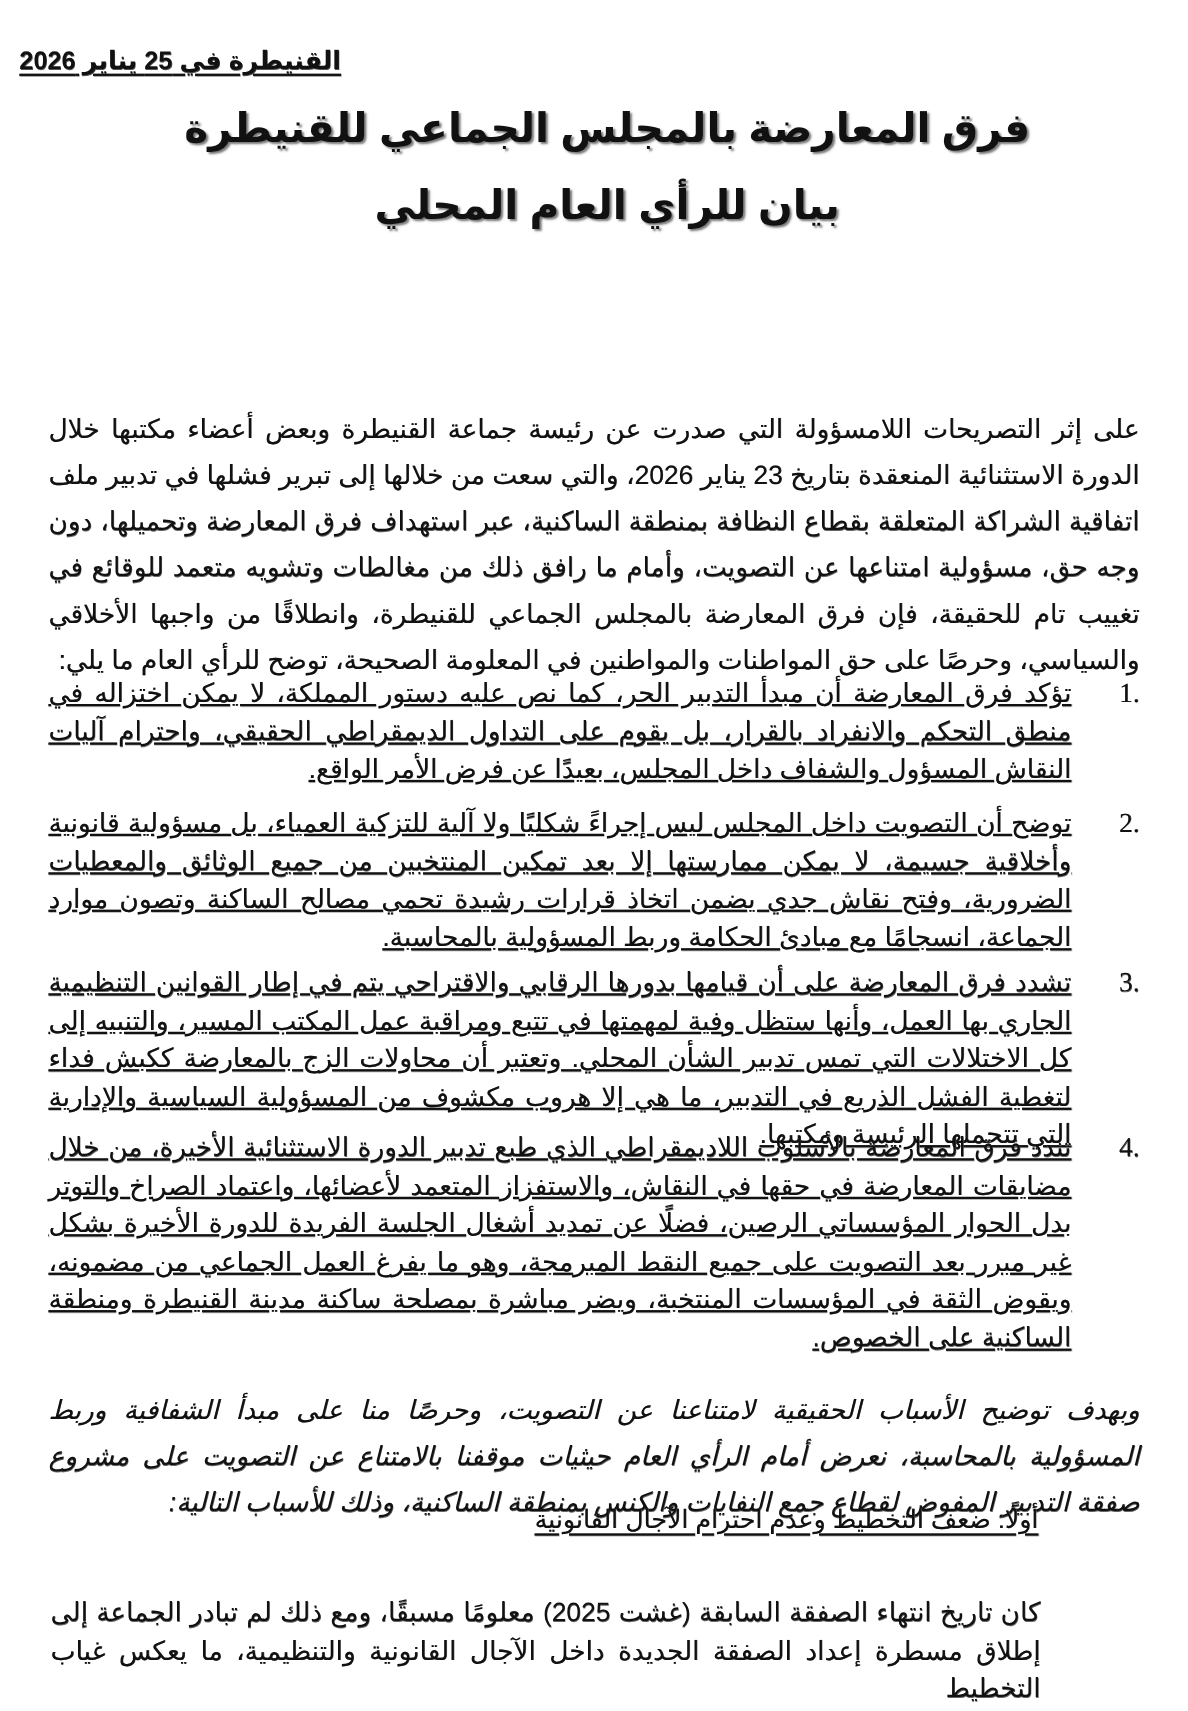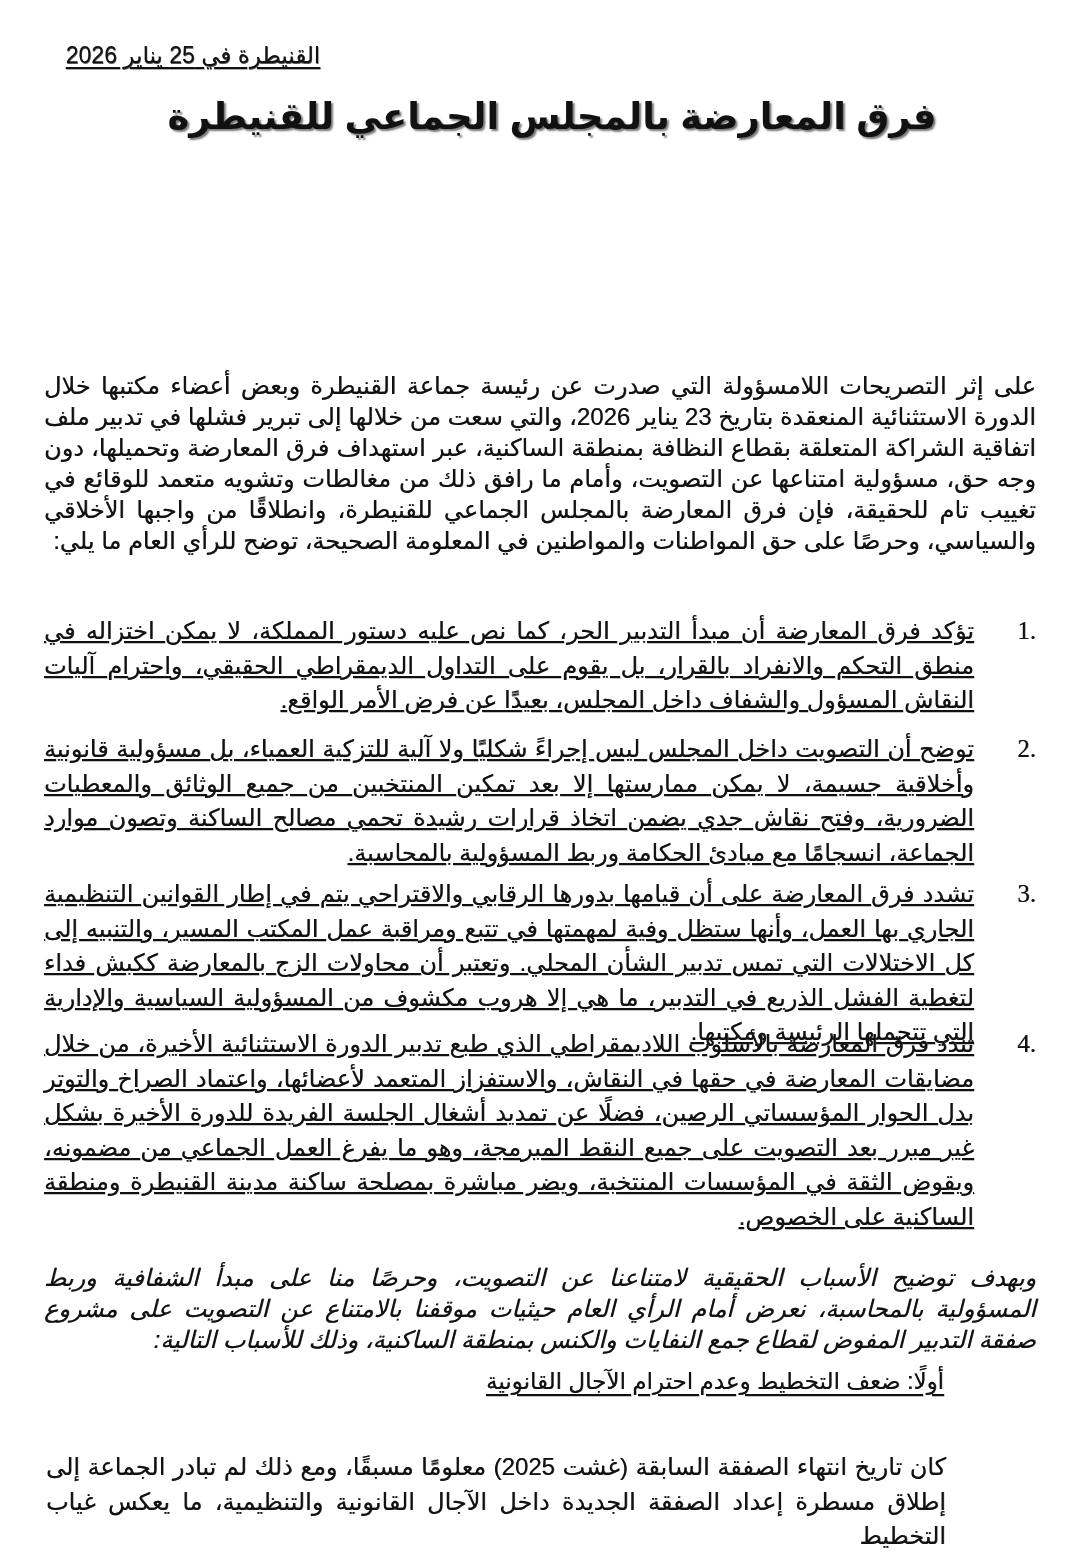--- a/index.html
+++ b/index.html
@@ -8,47 +8,48 @@
     height: 1555px;
     overflow: hidden;
     position: relative;
     color: #111;
     font-family: "Liberation Sans", "DejaVu Sans", sans-serif;
   }
   .page { position: absolute; inset: 0; direction: rtl; }
   .date {
     position: absolute;
     top: 42px;
-    left: 60px;
+    left: 44px;
     width: 266px;
     text-align: center;
     font-size: 23px;
     text-decoration: underline;
     text-underline-offset: 4px;
     white-space: nowrap;
     text-shadow: 0.5px 0.5px 0 #555;
+    font-weight: bold;
   }
   .title {
     position: absolute;
     left: 0; right: 0;
     text-align: center;
     font-weight: bold;
     font-size: 37px;
     text-shadow: 2px 2px 2px #777;
     white-space: nowrap;
     margin-left: 24px;
   }
   .title.t1 { top: 95px; }
   .title.t2 { top: 165px; }
   .para {
     position: absolute;
     left: 44px;
     width: 992px;
     font-size: 24px;
-    line-height: 31px;
+    line-height: 42px;
     text-align: justify;
     text-align-last: right;
     text-shadow: 0.4px 0.4px 0 #666;
   }
   .intro { top: 370px; }
   .list { position: absolute; left: 44px; width: 992px; top: 614px; }
   .item { position: relative; font-size: 24px; line-height: 34.5px; text-shadow: 0.4px 0.4px 0 #666; }
   .item .num {
     position: absolute;
     right: 0;
@@ -93,20 +94,21 @@
   }
 </style>
 </head>
 <body>
 
 <div class="page">
 
   <div class="date">القنيطرة في 25 يناير 2026</div>
 
   <div class="title t1">فرق المعارضة بالمجلس الجماعي للقنيطرة</div>
+  <div class="title t2">بيان للرأي العام المحلي</div>
 
   <p class="para intro" style="margin:0;">على إثر التصريحات اللامسؤولة التي صدرت عن رئيسة جماعة القنيطرة وبعض أعضاء مكتبها خلال الدورة الاستثنائية المنعقدة بتاريخ 23 يناير 2026، والتي سعت من خلالها إلى تبرير فشلها في تدبير ملف اتفاقية الشراكة المتعلقة بقطاع النظافة بمنطقة الساكنية، عبر استهداف فرق المعارضة وتحميلها، دون وجه حق، مسؤولية امتناعها عن التصويت، وأمام ما رافق ذلك من مغالطات وتشويه متعمد للوقائع في تغييب تام للحقيقة، فإن فرق المعارضة بالمجلس الجماعي للقنيطرة، وانطلاقًا من واجبها الأخلاقي والسياسي، وحرصًا على حق المواطنات والمواطنين في المعلومة الصحيحة، توضح للرأي العام ما يلي:</p>
 
   <div class="list">
     <div class="item item1">
       <span class="num">1.</span>
       <div class="body">تؤكد فرق المعارضة أن مبدأ التدبير الحر، كما نص عليه دستور المملكة، لا يمكن اختزاله في منطق التحكم والانفراد بالقرار، بل يقوم على التداول الديمقراطي الحقيقي، واحترام آليات النقاش المسؤول والشفاف داخل المجلس، بعيدًا عن فرض الأمر الواقع.</div>
     </div>
     <div class="item item2">
       <span class="num">2.</span>

